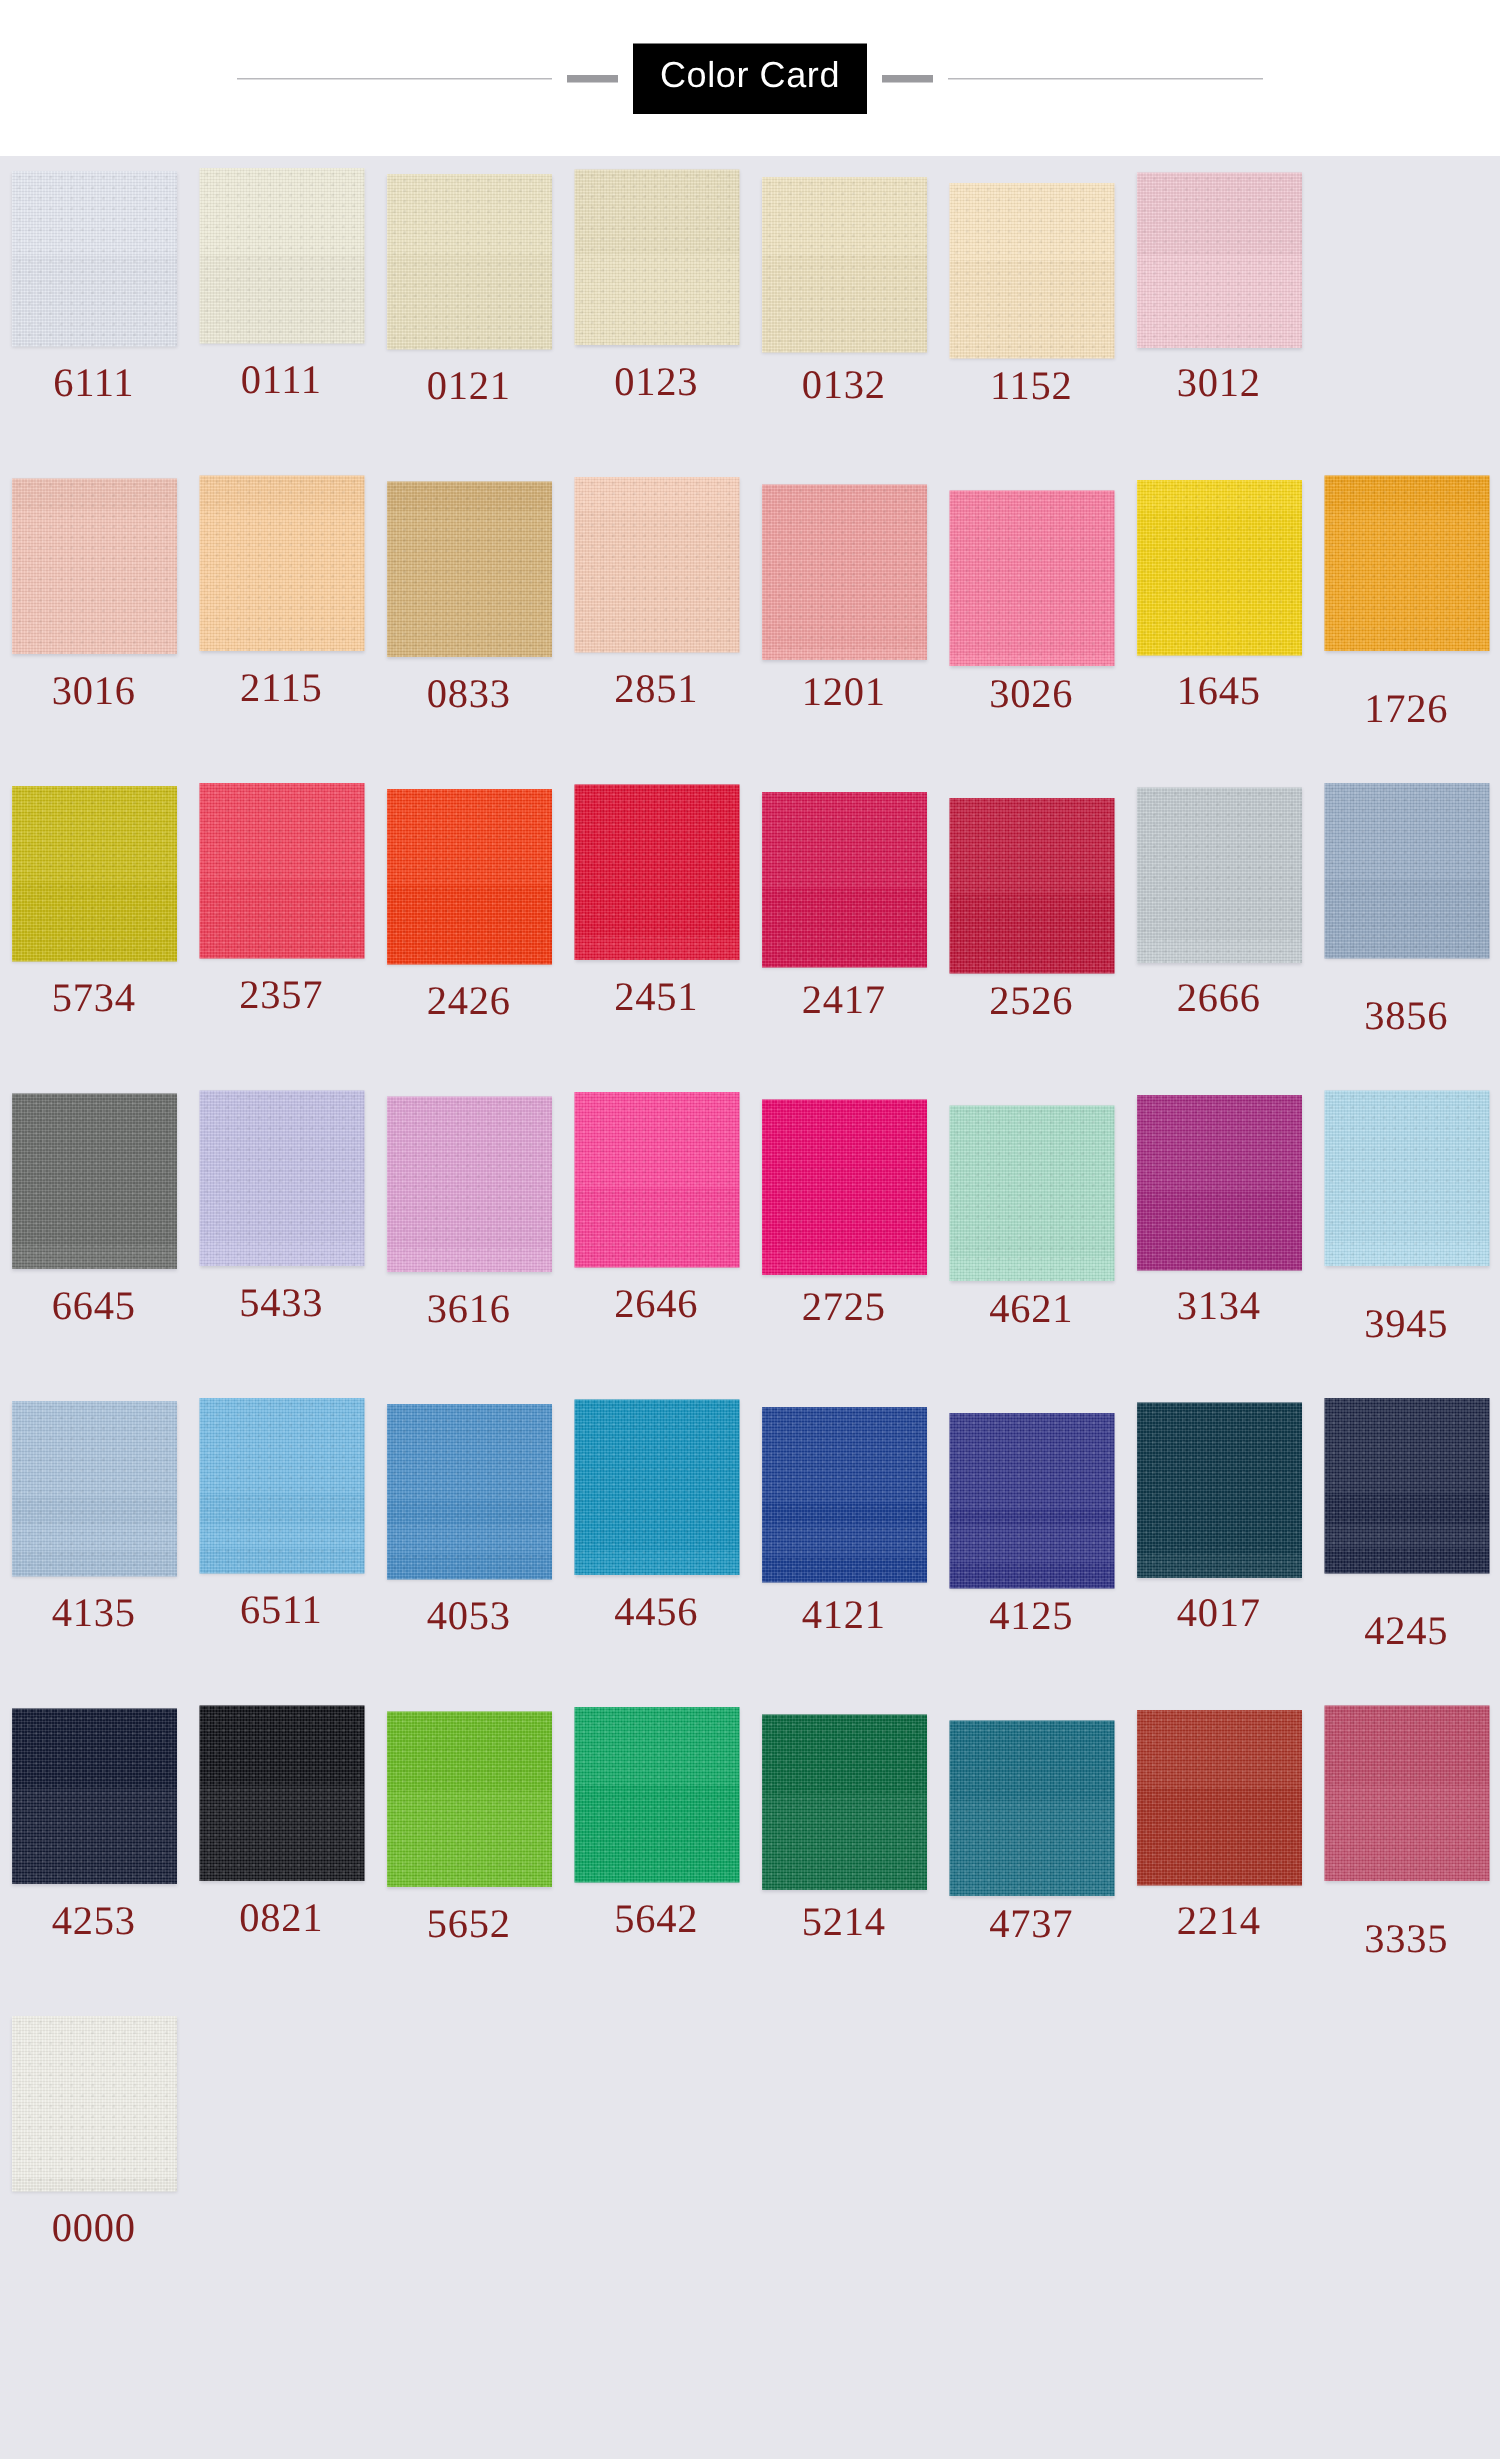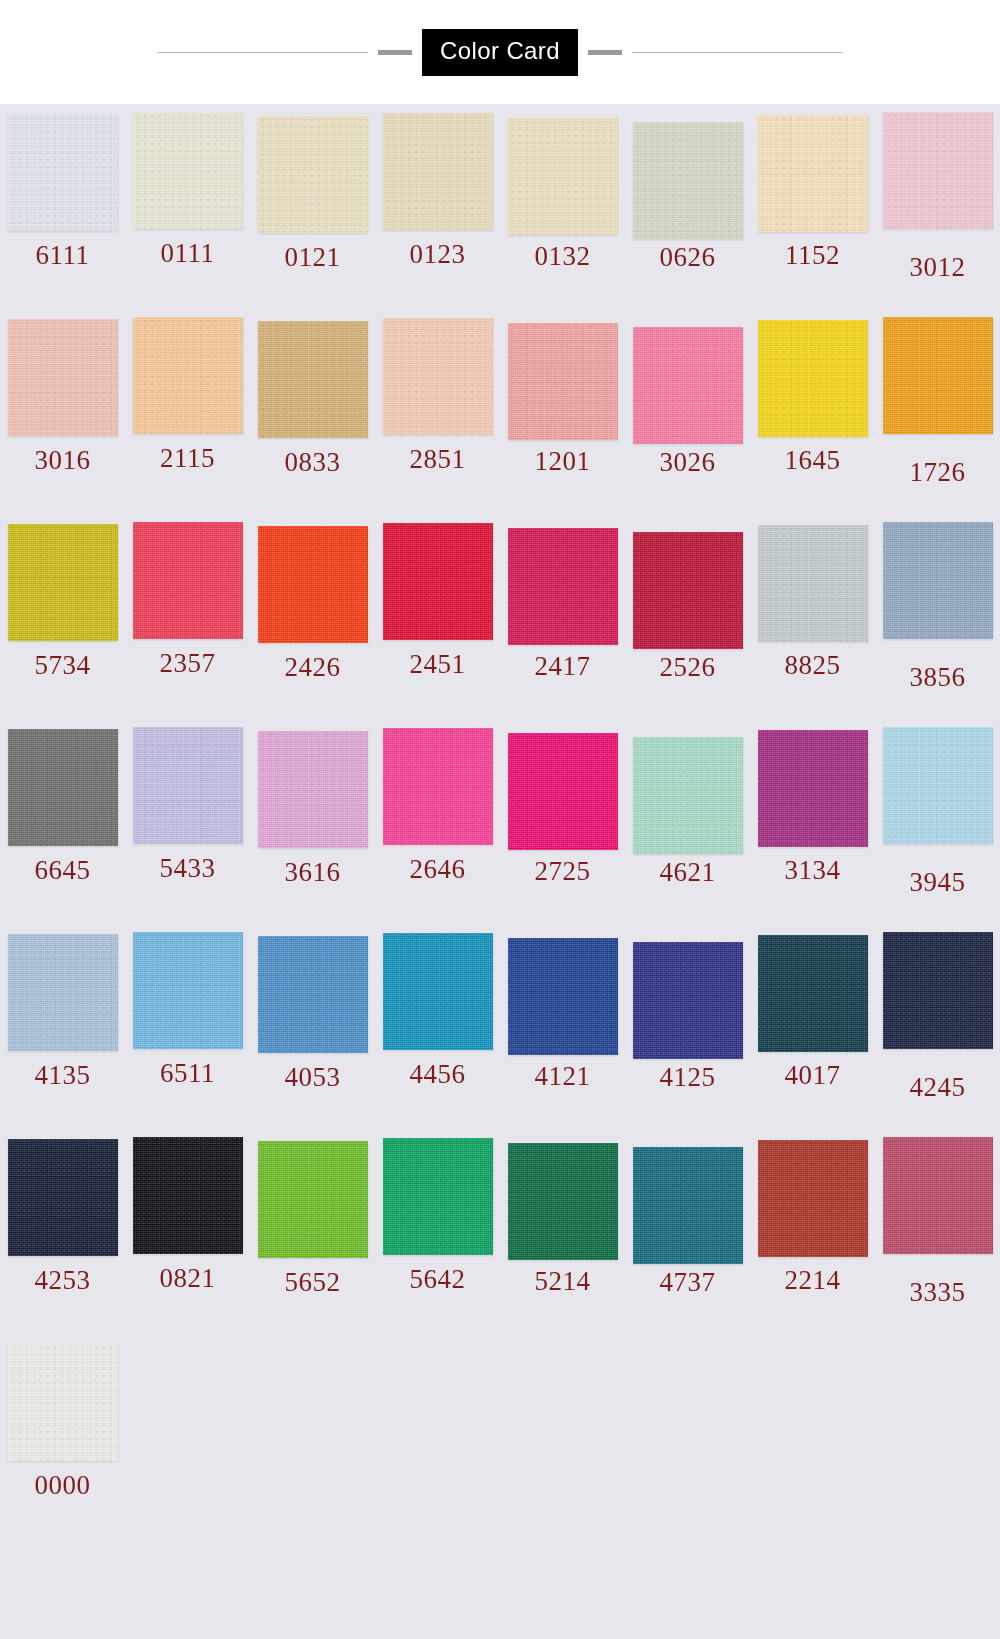--- a/index.html
+++ b/index.html
@@ -152,24 +152,20 @@
       </div>
       <div class="cell">
         <div class="swatch" style="background: rgb(233, 223, 189);"></div>
         <div class="code">0123</div>
       </div>
       <div class="cell">
         <div class="swatch" style="background: rgb(239, 227, 192);"></div>
         <div class="code">0132</div>
       </div>
       <div class="cell">
-        <div class="swatch" style="background: rgb(214, 219, 201);"></div>
-        <div class="code">0626</div>
-      </div>
-      <div class="cell">
         <div class="swatch" style="background: rgb(247, 226, 189);"></div>
         <div class="code">1152</div>
       </div>
       <div class="cell">
         <div class="swatch" style="background: rgb(242, 201, 211);"></div>
         <div class="code">3012</div>
       </div>
     </div>
     <div class="row">
       <div class="cell">
@@ -225,21 +221,21 @@
       <div class="cell">
         <div class="swatch" style="background: rgb(213, 20, 80);"></div>
         <div class="code">2417</div>
       </div>
       <div class="cell">
         <div class="swatch" style="background: rgb(189, 18, 54);"></div>
         <div class="code">2526</div>
       </div>
       <div class="cell">
         <div class="swatch" style="background: rgb(197, 205, 210);"></div>
-        <div class="code">8825</div>
+        <div class="code">2666</div>
       </div>
       <div class="cell">
         <div class="swatch" style="background: rgb(147, 168, 194);"></div>
         <div class="code">3856</div>
       </div>
     </div>
     <div class="row">
       <div class="cell">
         <div class="swatch" style="background: rgb(109, 111, 109);"></div>
         <div class="code">6645</div>

